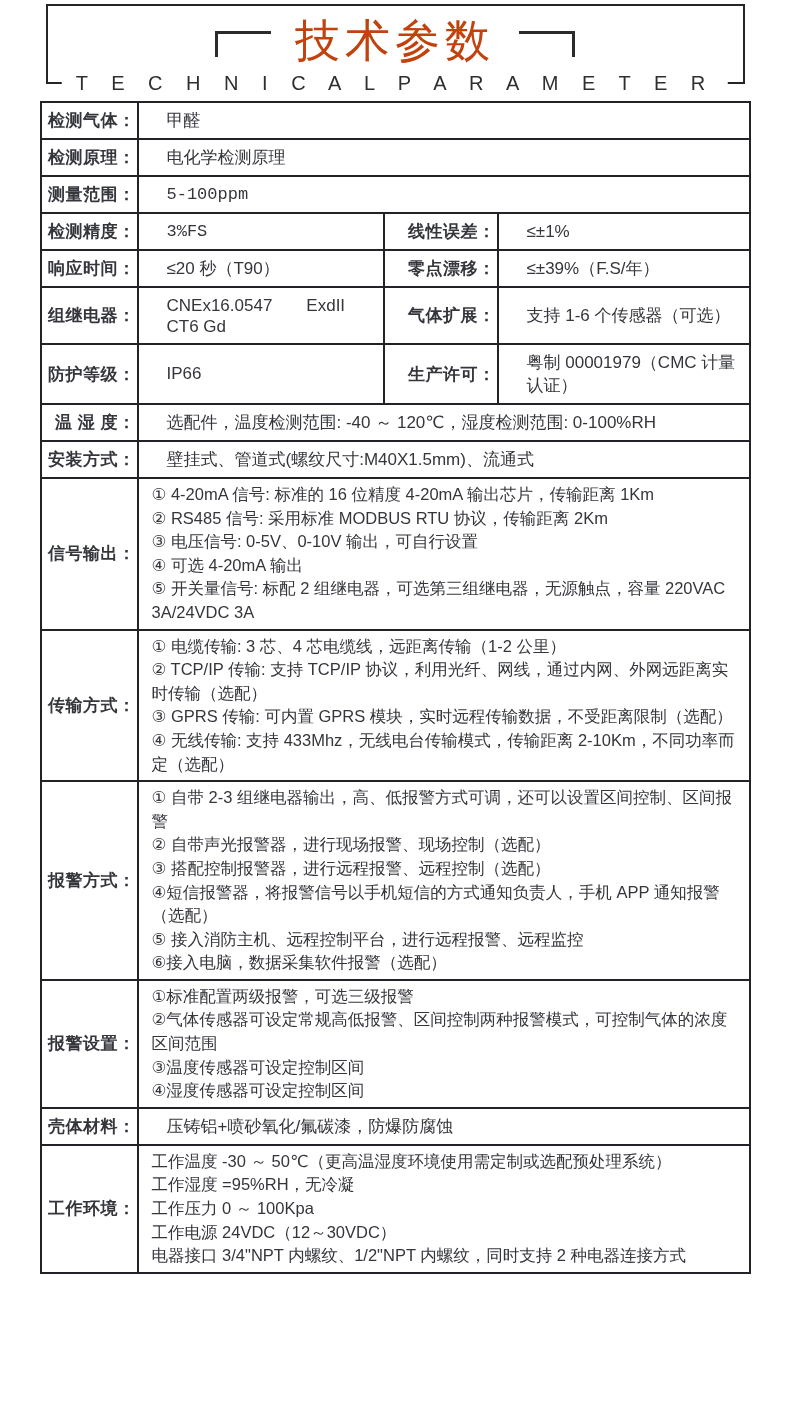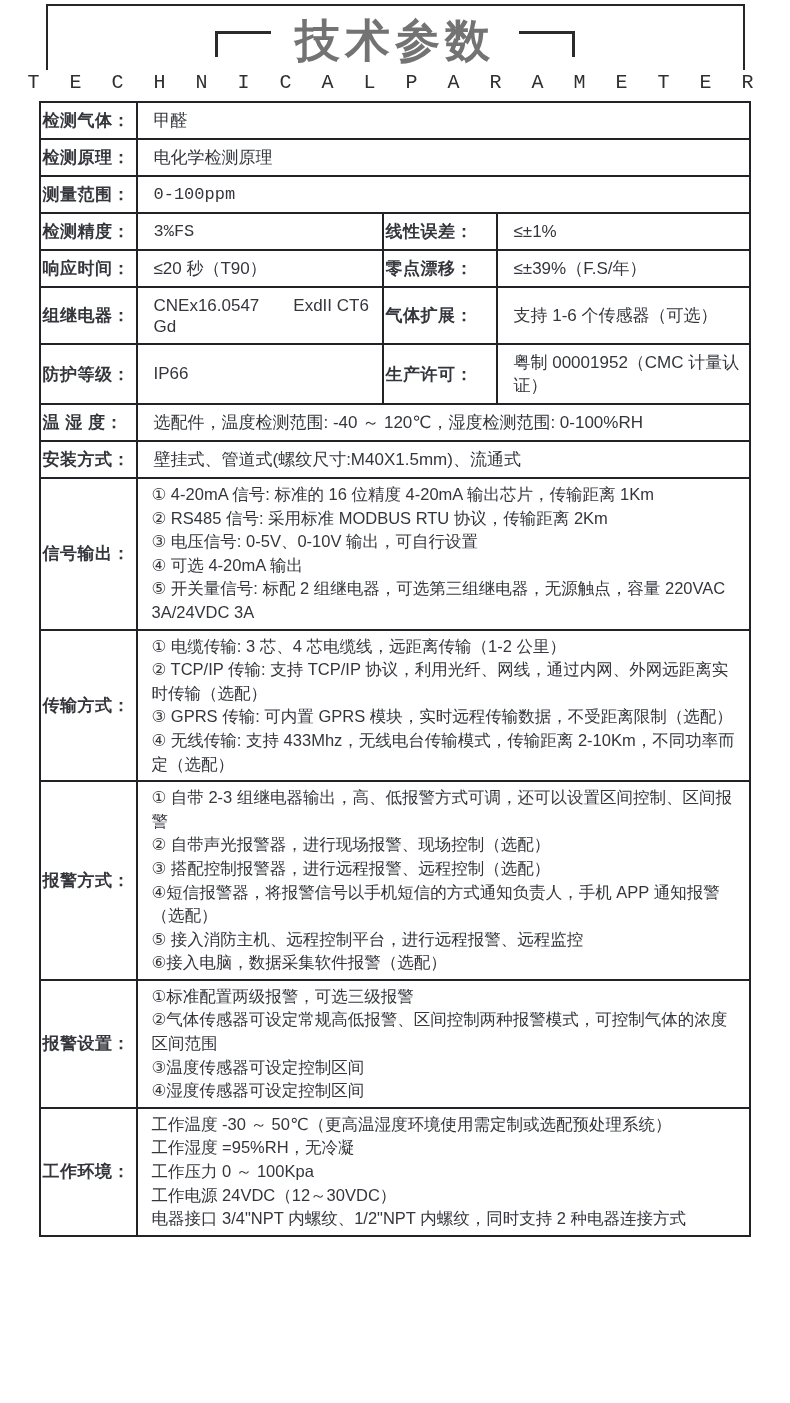--- a/index.html
+++ b/index.html
@@ -27,23 +27,23 @@
   .title-row {
     display: flex;
     justify-content: center;
     align-items: flex-start;
     gap: 24px;
     padding-top: 9px;
   }
   .title-cn {
     font-size: 45px;
     line-height: 52px;
-    font-weight: bold;
+    font-weight: normal;
     letter-spacing: 5px;
-    color: #737373;
+    color: #c2410c;
     white-space: nowrap;
   }
   .corner-bracket {
     width: 56px;
     height: 26px;
     margin-top: 16px;
     box-sizing: border-box;
   }
   .corner-bracket.left  { border-top: 3px solid #2b2b2b; border-left: 3px solid #2b2b2b; }
   .corner-bracket.right { border-top: 3px solid #2b2b2b; border-right: 3px solid #2b2b2b; }
@@ -52,46 +52,45 @@
     left: 50%;
     bottom: -14px;
     transform: translateX(-50%);
     background: #ffffff;
     padding: 0 14px;
     font-size: 20px;
     line-height: 26px;
     letter-spacing: 9px;
     color: #2f2f2f;
     white-space: nowrap;
-    font-family: Liberation Mono, monospace;
   }
   
   table.spec {
     border-collapse: collapse;
     table-layout: fixed;
     width: 709px;
     margin: 17px auto 18px auto;
   }
   table.spec td {
     border: 2px solid #232327;
     color: #34363c;
     vertical-align: middle;
     box-sizing: border-box;
     word-break: break-word;
   }
   td.label {
-    text-align: left;
+    text-align: right;
     font-weight: bold;
     font-size: 17px;
     padding: 6px 1px;
     letter-spacing: 0.5px;
   }
   td.value {
     font-size: 17px;
-    padding: 6px 8px 6px 15px;
+    padding: 6px 8px 6px 28px;
   }
   tr.single td { height: 34px; }
   td.value.multi { padding: 4px 8px 4px 13px; border-radius: 20px; }
   td.value.multi .line {
     line-height: 23.6px;
     font-size: 16.5px;
   }
   .mono { font-family: "Liberation Mono", "DejaVu Sans Mono", monospace; }
 </style>
 </head>
@@ -119,21 +118,21 @@
         <tr class="single">
           <td class="label">检测气体：</td>
           <td class="value" colspan="3">甲醛</td>
         </tr>
         <tr class="single">
           <td class="label">检测原理：</td>
           <td class="value" colspan="3">电化学检测原理</td>
         </tr>
         <tr class="single">
           <td class="label">测量范围：</td>
-          <td class="value mono" colspan="3">0-100ppm</td>
+          <td class="value mono" colspan="3">5-100ppm</td>
         </tr>
         <tr class="single">
           <td class="label">检测精度：</td>
           <td class="value mono">3%FS</td>
           <td class="label">线性误差：</td>
           <td class="value">≤±1%</td>
         </tr>
         <tr class="single">
           <td class="label">响应时间：</td>
           <td class="value">≤20 秒（T90）</td>
@@ -143,21 +142,21 @@
         <tr class="single">
           <td class="label">组继电器：</td>
           <td class="value">CNEx16.0547　　ExdII CT6 Gd</td>
           <td class="label">气体扩展：</td>
           <td class="value">支持 1-6 个传感器（可选）</td>
         </tr>
         <tr class="single">
           <td class="label">防护等级：</td>
           <td class="value">IP66</td>
           <td class="label">生产许可：</td>
-          <td class="value">粤制 00001952（CMC 计量认证）</td>
+          <td class="value">粤制 00001979（CMC 计量认证）</td>
         </tr>
         <tr class="single">
           <td class="label">温 湿 度：</td>
           <td class="value" colspan="3">选配件，温度检测范围: -40 ～ 120℃，湿度检测范围: 0-100%RH</td>
         </tr>
         <tr class="single">
           <td class="label">安装方式：</td>
           <td class="value" colspan="3">壁挂式、管道式(螺纹尺寸:M40X1.5mm)、流通式</td>
         </tr>
         <tr>
@@ -192,20 +191,24 @@
         </tr>
         <tr>
           <td class="label">报警设置：</td>
           <td class="value multi" colspan="3">
             <div class="line">①标准配置两级报警，可选三级报警</div>
             <div class="line">②气体传感器可设定常规高低报警、区间控制两种报警模式，可控制气体的浓度区间范围</div>
             <div class="line">③温度传感器可设定控制区间</div>
             <div class="line">④湿度传感器可设定控制区间</div>
           </td>
         </tr>
+        <tr class="single">
+          <td class="label">壳体材料：</td>
+          <td class="value" colspan="3">压铸铝+喷砂氧化/氟碳漆，防爆防腐蚀</td>
+        </tr>
         <tr>
           <td class="label">工作环境：</td>
           <td class="value multi" colspan="3">
             <div class="line">工作温度 -30 ～ 50℃（更高温湿度环境使用需定制或选配预处理系统）</div>
             <div class="line">工作湿度 =95%RH，无冷凝</div>
             <div class="line">工作压力 0 ～ 100Kpa</div>
             <div class="line">工作电源 24VDC（12～30VDC）</div>
             <div class="line">电器接口 3/4"NPT 内螺纹、1/2"NPT 内螺纹，同时支持 2 种电器连接方式</div>
           </td>
         </tr>

